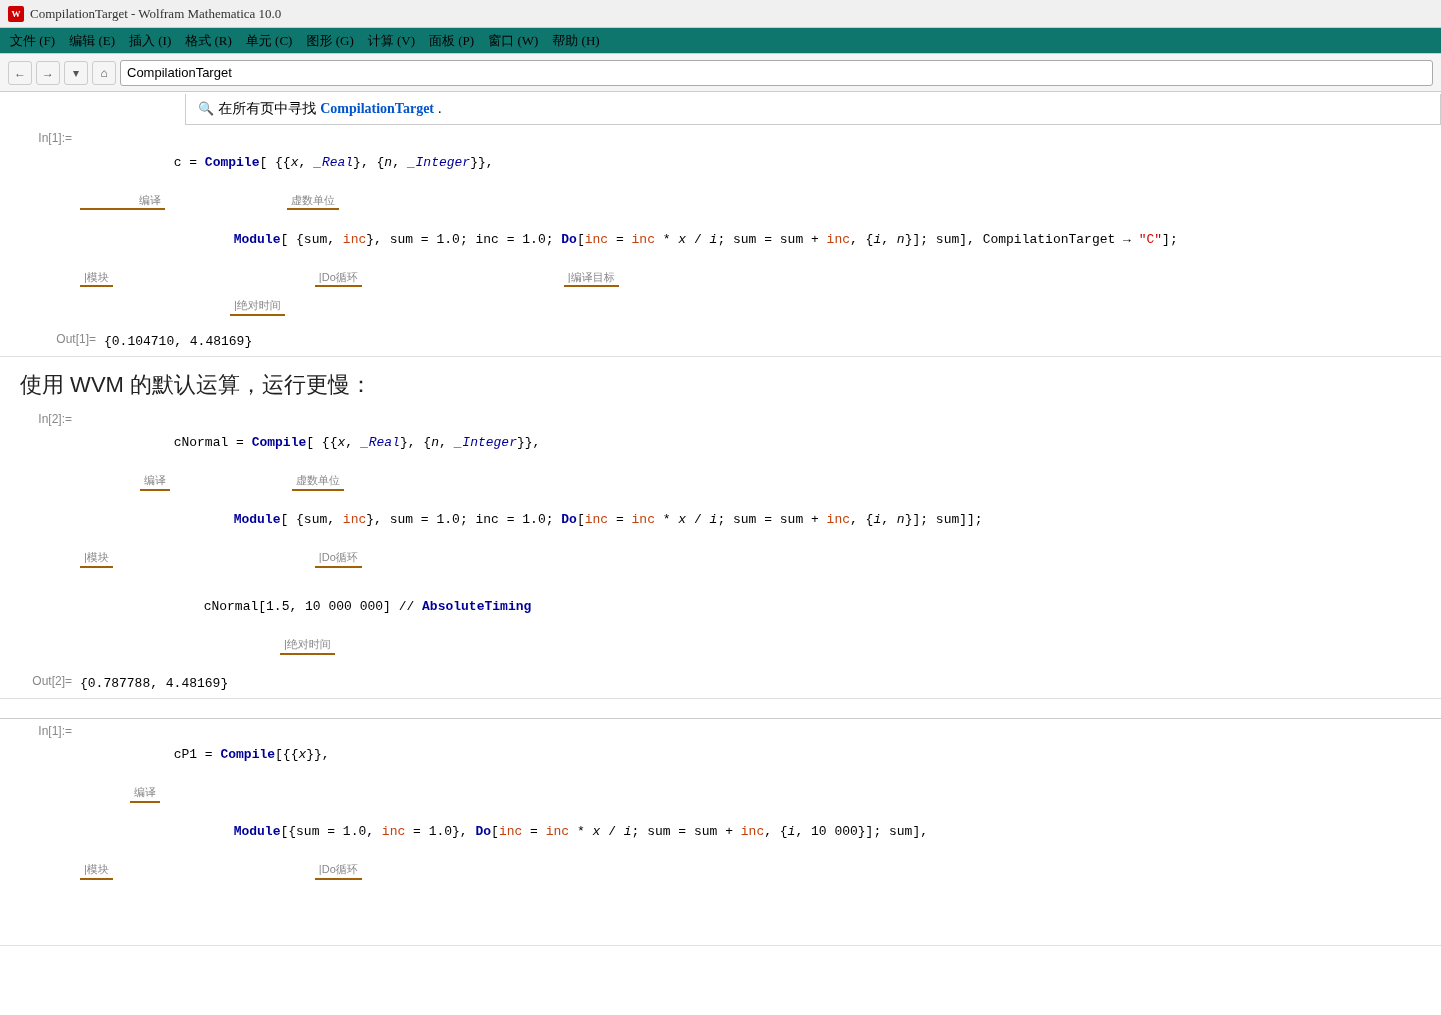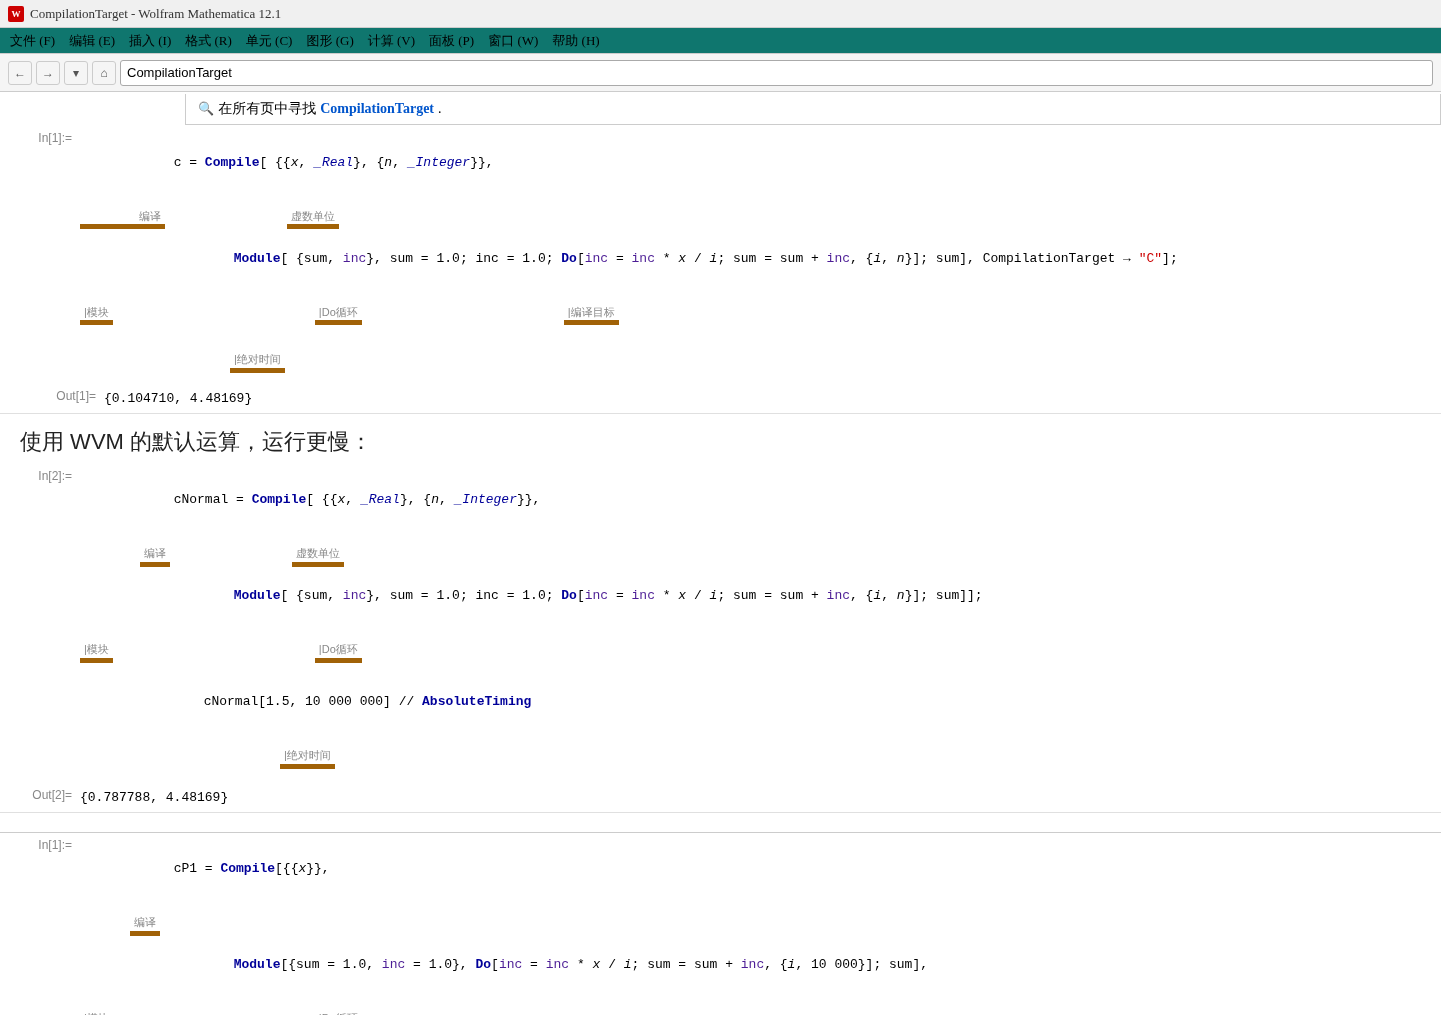--- a/index.html
+++ b/index.html
@@ -149,59 +149,58 @@
     }
     .code-line {
       display: block;
       white-space: pre-wrap;
       word-break: break-all;
     }
     .kw-blue { color: #000099; font-weight: bold; }
     .kw-black { color: #000; }
     .kw-italic-blue { color: #000099; font-style: italic; }
     .kw-italic { font-style: italic; color: #000; }
-    .kw-green { color: #4c1d95; }
+    .kw-green { color: #c2410c; }
     .kw-string { color: #cc0000; }
     
     .tooltip-row {
       display: flex;
       gap: 0;
       font-family: Arial, sans-serif;
       font-size: 11px;
       color: #888;
       padding: 0;
       flex-wrap: wrap;
     }
     .tooltip-item {
       padding: 0 4px;
-      border-bottom: 5px solid #a16207;
+      border-bottom: 2px solid #a16207;
       margin-right: 2px;
       white-space: nowrap;
-      margin-top: 16px;
     }
     .output-line {
       font-family: 'Courier New', Courier, monospace;
       font-size: 13px;
       padding: 4px 0;
     }
     .out-label {
       color: #888;
       font-size: 12px;
       font-family: Arial, sans-serif;
     }
     
     .indent1 { padding-left: 30px; }
     .indent2 { padding-left: 60px; }
   </style>
 </head>
 <body>
 
 <div id="title-bar">
   <span class="app-icon">W</span>
-  <span>CompilationTarget - Wolfram Mathematica 12.1</span>
+  <span>CompilationTarget - Wolfram Mathematica 10.0</span>
 </div>
 
 <div id="menu-bar">
   <span>文件 (F)</span>
   <span>编辑 (E)</span>
   <span>插入 (I)</span>
   <span>格式 (R)</span>
   <span>单元 (C)</span>
   <span>图形 (G)</span>
   <span>计算 (V)</span>

